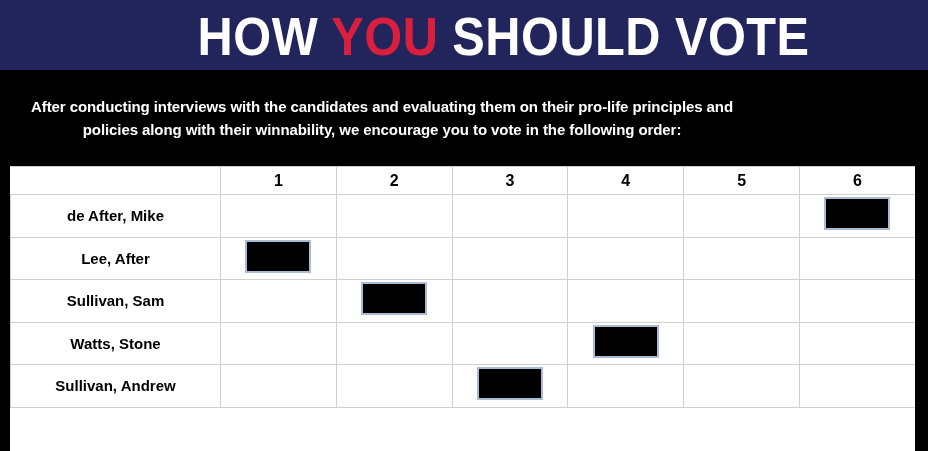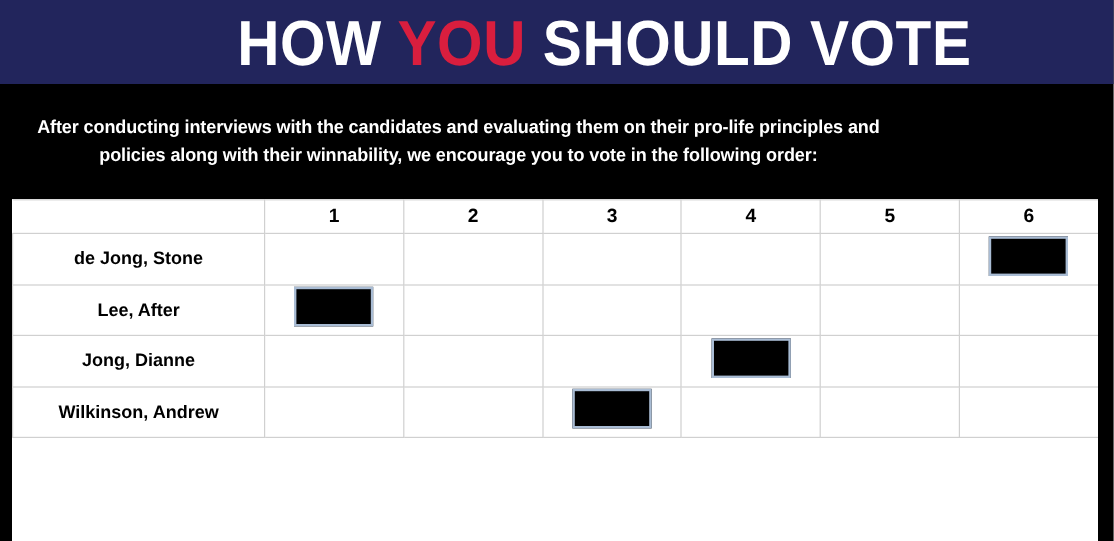--- a/index.html
+++ b/index.html
@@ -162,48 +162,57 @@
         <th>1</th>
         <th>2</th>
         <th>3</th>
         <th>4</th>
         <th>5</th>
         <th>6</th>
       </tr>
     </thead>
     <tbody id="table-body">
         <tr>
-          <td class="name-cell">de Jong, Stone</td>
+          <td class="name-cell">de After, Mike</td>
           <td class="rank-cell"></td>
           <td class="rank-cell"></td>
           <td class="rank-cell"></td>
           <td class="rank-cell"></td>
           <td class="rank-cell"></td>
           <td class="rank-cell"><span class="marker"></span></td>
         </tr>
         <tr>
           <td class="name-cell">Lee, After</td>
           <td class="rank-cell"><span class="marker"></span></td>
           <td class="rank-cell"></td>
           <td class="rank-cell"></td>
           <td class="rank-cell"></td>
           <td class="rank-cell"></td>
           <td class="rank-cell"></td>
         </tr>
         <tr>
-          <td class="name-cell">Jong, Dianne</td>
-          <td class="rank-cell"></td>
-          <td class="rank-cell"></td>
-          <td class="rank-cell"></td>
-          <td class="rank-cell"><span class="marker"></span></td>
-          <td class="rank-cell"></td>
-          <td class="rank-cell"></td>
-        </tr>
-        <tr>
-          <td class="name-cell">Wilkinson, Andrew</td>
+          <td class="name-cell">Sullivan, Sam</td>
+          <td class="rank-cell"></td>
+          <td class="rank-cell"><span class="marker"></span></td>
+          <td class="rank-cell"></td>
+          <td class="rank-cell"></td>
+          <td class="rank-cell"></td>
+          <td class="rank-cell"></td>
+        </tr>
+        <tr>
+          <td class="name-cell">Watts, Stone</td>
+          <td class="rank-cell"></td>
+          <td class="rank-cell"></td>
+          <td class="rank-cell"></td>
+          <td class="rank-cell"><span class="marker"></span></td>
+          <td class="rank-cell"></td>
+          <td class="rank-cell"></td>
+        </tr>
+        <tr>
+          <td class="name-cell">Sullivan, Andrew</td>
           <td class="rank-cell"></td>
           <td class="rank-cell"></td>
           <td class="rank-cell"><span class="marker"></span></td>
           <td class="rank-cell"></td>
           <td class="rank-cell"></td>
           <td class="rank-cell"></td>
         </tr>
       </tbody>
   </table>
 </div>

